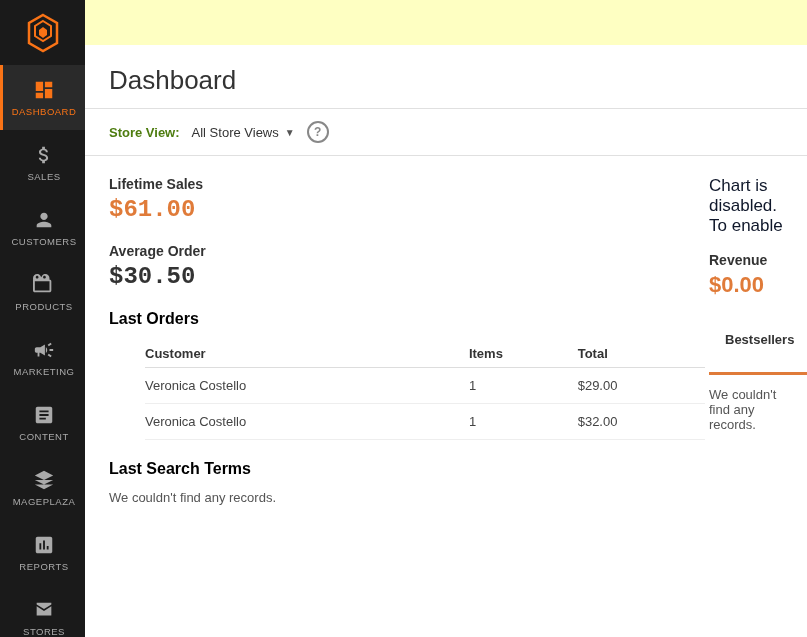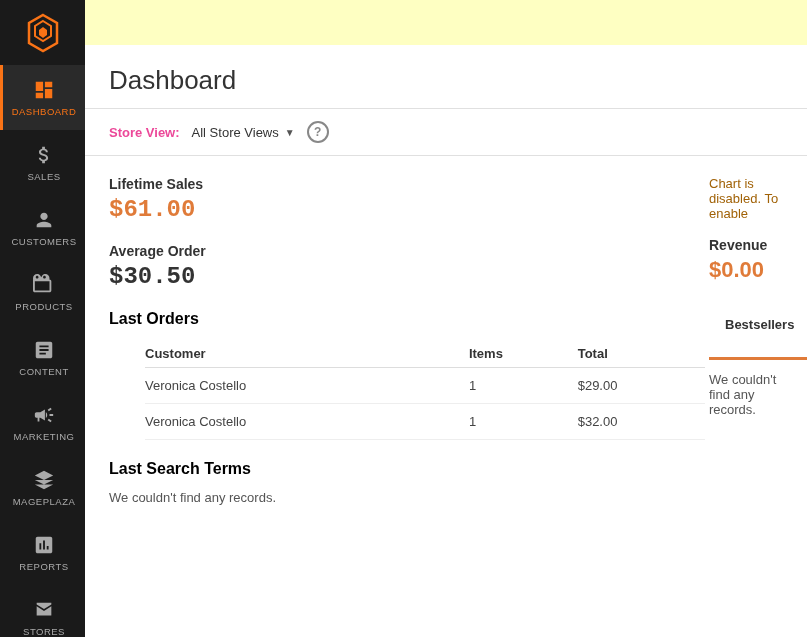--- a/index.html
+++ b/index.html
@@ -94,21 +94,21 @@
     
     .store-view-bar {
       padding: 12px 24px;
       border-bottom: 1px solid #e0e0e0;
       display: flex;
       align-items: center;
       gap: 12px;
     }
     .store-view-label {
       font-size: 13px;
-      color: #ec4899;
+      color: #4d7c0f;
       font-weight: 600;
       text-align: center;
     }
     .store-view-select {
       display: flex;
       align-items: center;
       gap: 6px;
       cursor: pointer;
       background: none;
       border: none;
@@ -180,22 +180,22 @@
       border-bottom: 1px solid #eee;
     }
     .orders-table .col-items, .orders-table .col-total { text-align: left; }
 
     
     .search-terms-section { margin-top: 20px; }
     .no-records { font-size: 13px; color: #555; margin-top: 4px; }
 
     
     .chart-disabled {
-      font-size: 13px;
-      color: #a16207;
+      font-size: 17px;
+      color: #0f172a;
       margin-bottom: 16px;
     }
 
     .revenue-block { margin-bottom: 24px; }
     .revenue-label { font-size: 14px; font-weight: 700; color: #333; margin-bottom: 4px; }
     .revenue-value { font-size: 22px; font-weight: 700; color: #e07b39; }
 
     
     .tabs-row {
       display: flex;
@@ -261,33 +261,33 @@
       <svg viewBox="0 0 24 24" fill="currentColor">
           <path d="M20 6h-2.18c.07-.44.18-.88.18-1.35C18 2.05 15.96 0 13.5 0c-1.3 0-2.4.56-3.2 1.42L9 3.5l-1.3-2.1C6.9.56 5.8 0 4.5 0 2.04 0 0 2.05 0 4.65c0 .47.11.91.18 1.35H0v12c0 1.1.9 2 2 2h16c1.1 0 2-.9 2-2V8c0-1.1-.9-2-2-2zm-7.5-4c.83 0 1.5.67 1.5 1.5S13.33 5 12.5 5 11 4.33 11 3.5 11.67 2 12.5 2zm-8 0c.83 0 1.5.67 1.5 1.5S5.33 5 4.5 5 3 4.33 3 3.5 3.67 2 4.5 2zM18 18H2V8h16v10z"></path>
         </svg>
     </div>
     <span class="sidebar-item-label">PRODUCTS</span>
   </div>
 
   <div class="sidebar-item">
     <div class="icon-wrap">
       <svg viewBox="0 0 24 24" fill="currentColor">
+          <path d="M18 11v2h4v-2h-4zm-2 6.61c.96.71 2.21 1.65 3.2 2.39.4-.53.8-1.07 1.2-1.6-.99-.74-2.24-1.68-3.2-2.4-.4.54-.8 1.08-1.2 1.61zM20.4 5.6c-.4-.53-.8-1.07-1.2-1.6-.99.74-2.24 1.68-3.2 2.4.4.53.8 1.07 1.2 1.6.96-.72 2.21-1.66 3.2-2.4zM4 9c-1.1 0-2 .9-2 2v2c0 1.1.9 2 2 2h1v4h2v-4h1l5 3V6L8 9H4zm11.5 3c0-1.33-.58-2.53-1.5-3.35v6.69c.92-.81 1.5-2.01 1.5-3.34z"></path>
+        </svg>
+    </div>
+    <span class="sidebar-item-label">MARKETING</span>
+  </div>
+
+  <div class="sidebar-item">
+    <div class="icon-wrap">
+      <svg viewBox="0 0 24 24" fill="currentColor">
           <path d="M19 3H5c-1.1 0-2 .9-2 2v14c0 1.1.9 2 2 2h14c1.1 0 2-.9 2-2V5c0-1.1-.9-2-2-2zm-5 14H7v-2h7v2zm3-4H7v-2h10v2zm0-4H7V7h10v2z"></path>
         </svg>
     </div>
     <span class="sidebar-item-label">CONTENT</span>
-  </div>
-
-  <div class="sidebar-item">
-    <div class="icon-wrap">
-      <svg viewBox="0 0 24 24" fill="currentColor">
-          <path d="M18 11v2h4v-2h-4zm-2 6.61c.96.71 2.21 1.65 3.2 2.39.4-.53.8-1.07 1.2-1.6-.99-.74-2.24-1.68-3.2-2.4-.4.54-.8 1.08-1.2 1.61zM20.4 5.6c-.4-.53-.8-1.07-1.2-1.6-.99.74-2.24 1.68-3.2 2.4.4.53.8 1.07 1.2 1.6.96-.72 2.21-1.66 3.2-2.4zM4 9c-1.1 0-2 .9-2 2v2c0 1.1.9 2 2 2h1v4h2v-4h1l5 3V6L8 9H4zm11.5 3c0-1.33-.58-2.53-1.5-3.35v6.69c.92-.81 1.5-2.01 1.5-3.34z"></path>
-        </svg>
-    </div>
-    <span class="sidebar-item-label">MARKETING</span>
   </div>
 
   <div class="sidebar-item">
     <div class="icon-wrap">
       <svg viewBox="0 0 24 24" fill="currentColor">
           <path d="M12 2L2 7l10 5 10-5-10-5zM2 17l10 5 10-5M2 12l10 5 10-5"></path>
         </svg>
     </div>
     <span class="sidebar-item-label">MAGEPLAZA</span>
   </div>

